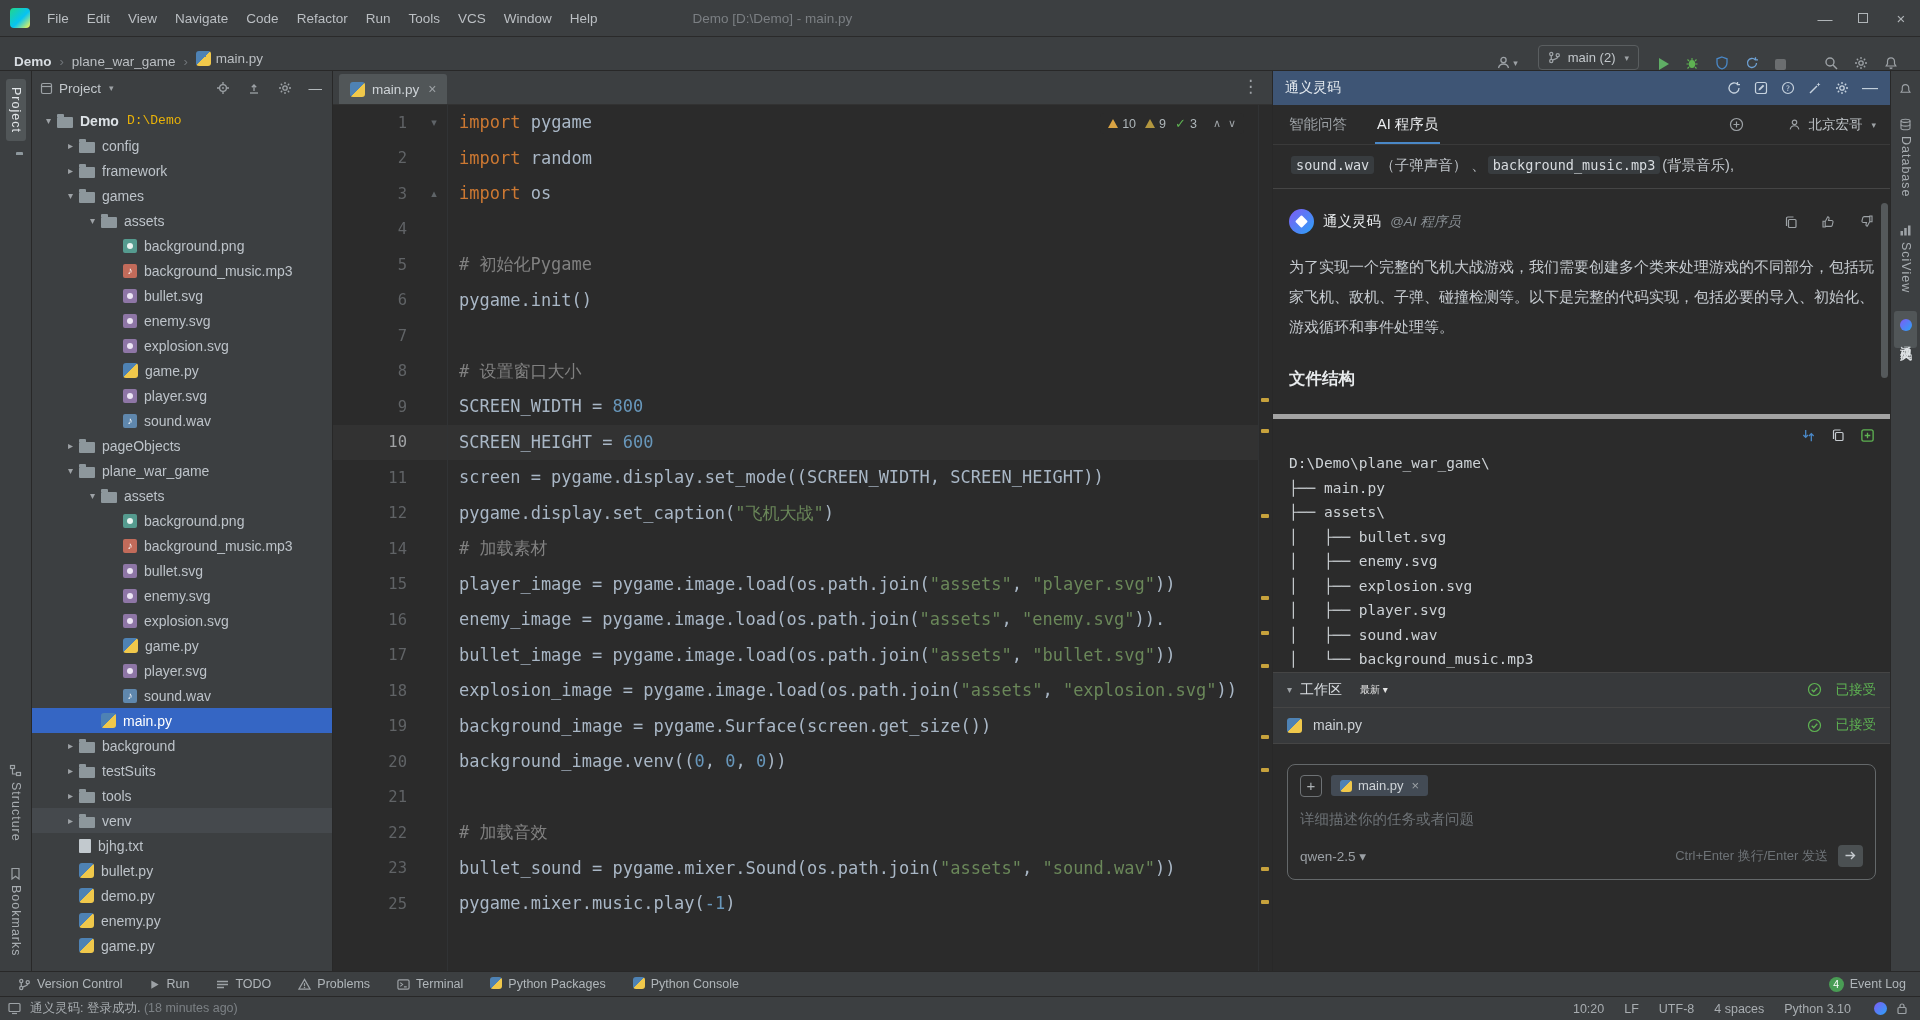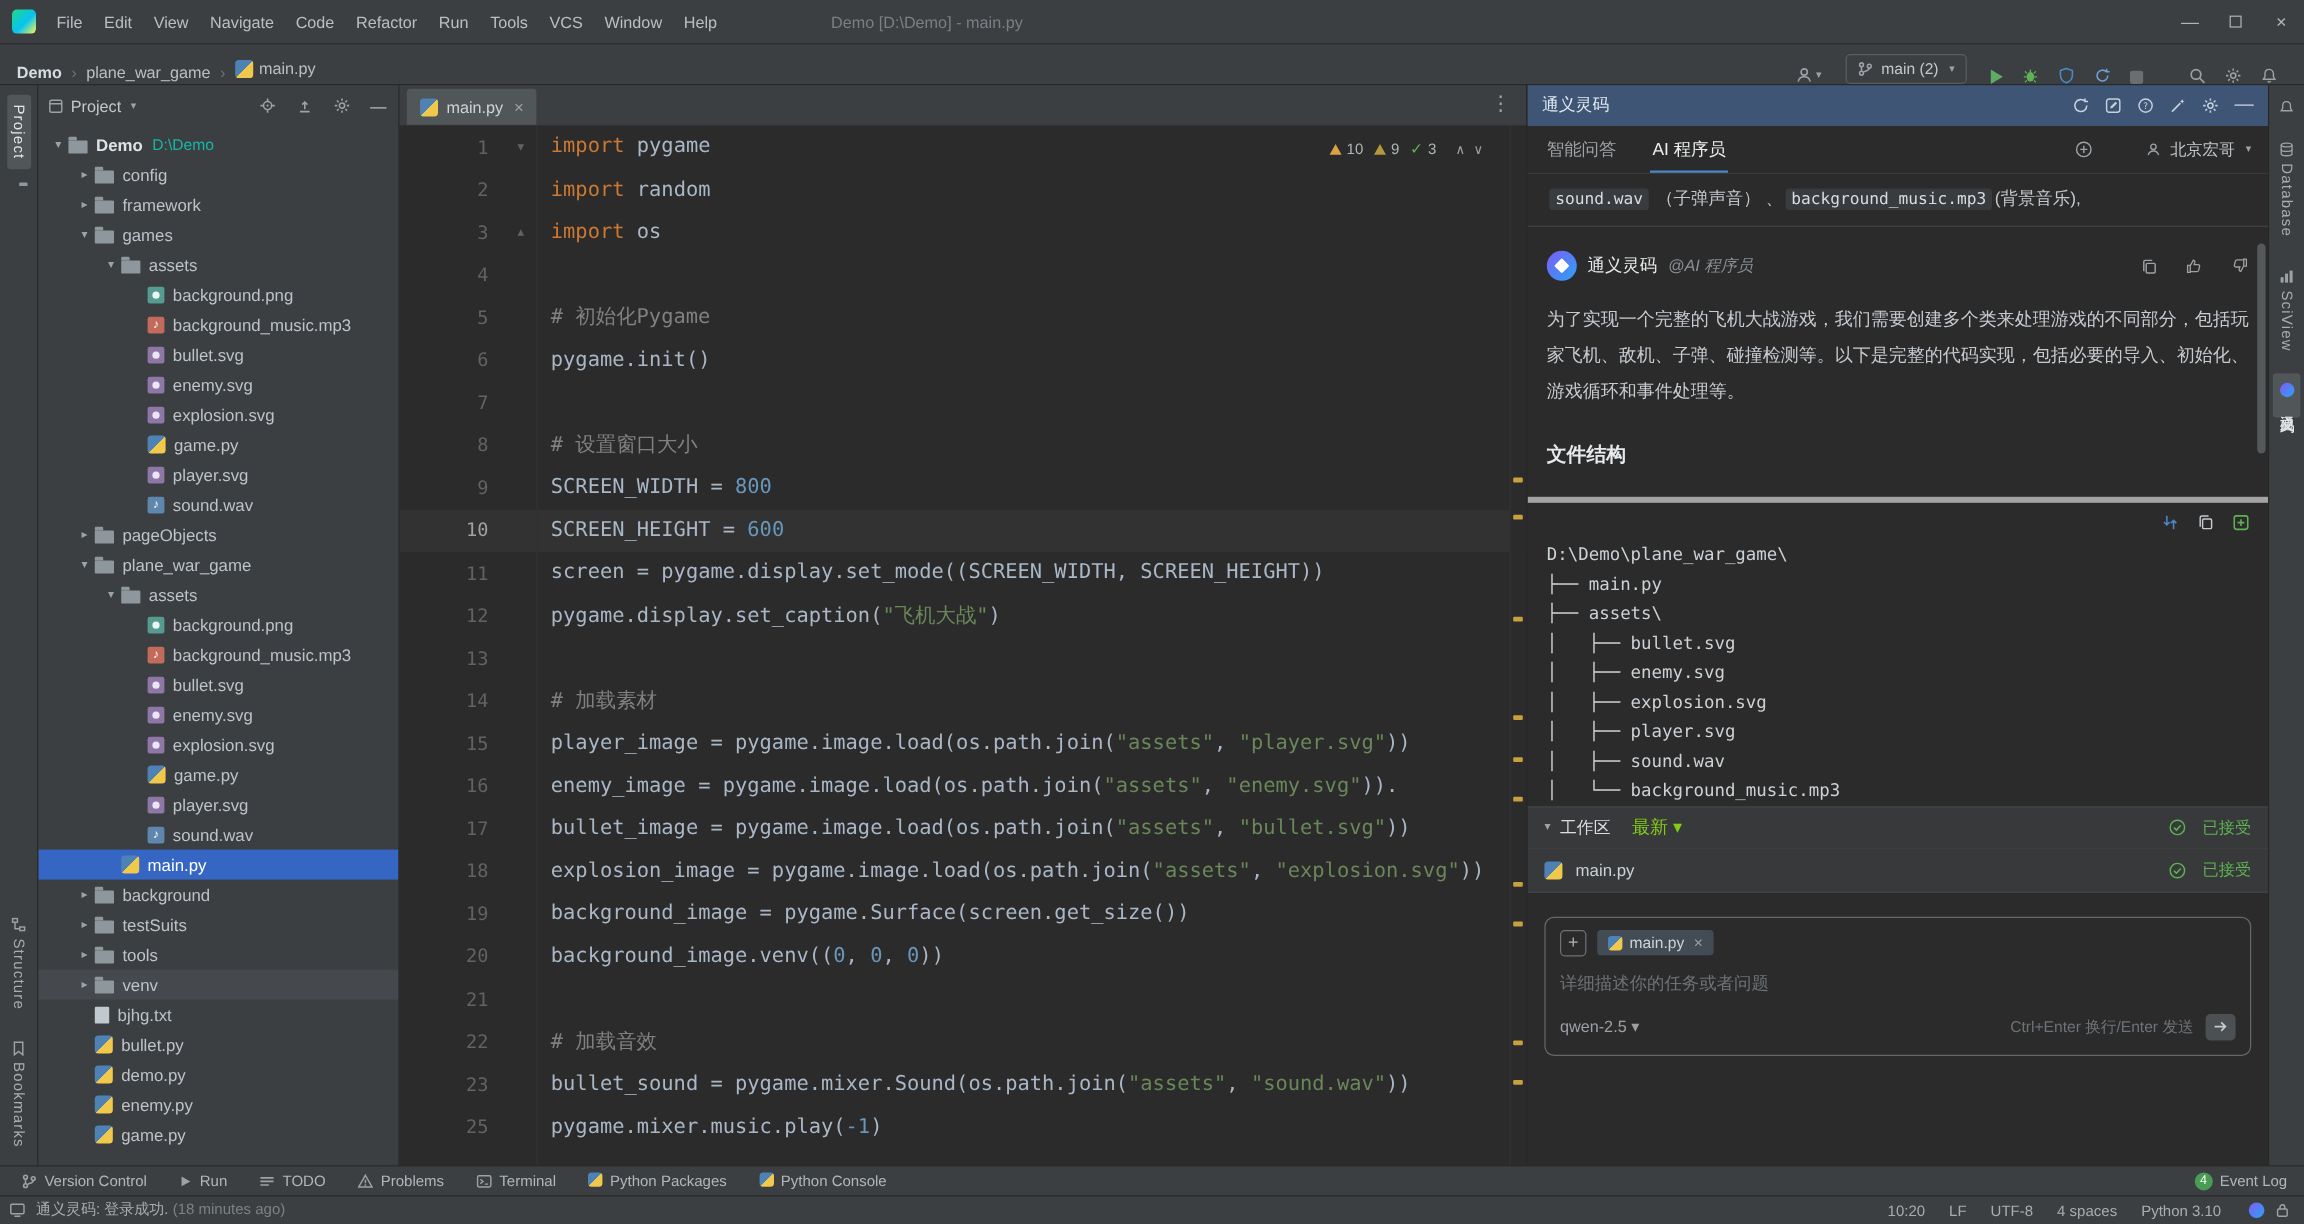--- a/index.html
+++ b/index.html
@@ -48,21 +48,21 @@
   .ph-btn { margin-left:11px; display:inline-flex; }
   .tree { flex:1; overflow:hidden; padding-top:3px; }
   .tree-row { height:25px; display:flex; align-items:center; white-space:nowrap; overflow:hidden; }
   .tree-row.sel { background:#3566c4; }
   .tree-row.hov { background:#45494d; }
   .chev { width:17px; flex:none; font-size:10px; color:#9da2a6; text-align:center; }
   .ico { flex:none; display:inline-block; }
   .lbl { margin-left:7px; font-size:14px; color:#bdc3c9; }
   .lbl.bold { color:#dde2e6; font-weight:bold; }
   .tree-row.sel .lbl { color:#ffffff; }
-  .sfx { margin-left:8px; font-size:13px; color:#14b8a6; }
+  .sfx { margin-left:8px; font-size:13px; color:#eab308;font-family:Liberation Mono, monospace; }
 
   
   .i-folder { width:16px; height:11px; background:#8d979c; border-radius:1px; position:relative; margin-top:3px; }
   .i-folder::before { content:""; position:absolute; top:-3px; left:0; width:7px; height:3px; background:#8d979c; border-radius:1px 1px 0 0; }
   .i-py { width:15px; height:15px; border-radius:3px; background:linear-gradient(135deg,#4e82b4 50%,#f0c84b 50%); }
   .i-svg { width:14px; height:14px; border-radius:2px; background:#8e76a6; position:relative; }
   .i-svg::after { content:""; position:absolute; left:4px; top:4px; width:6px; height:6px; border-radius:50%; background:#ece6f4; }
   .i-png { width:14px; height:14px; border-radius:2px; background:#559b8f; position:relative; }
   .i-png::after { content:""; position:absolute; left:4px; top:4px; width:6px; height:6px; border-radius:50%; background:#eaf4f1; }
   .i-mp3,.i-wav { width:14px; height:14px; border-radius:2px; position:relative; }
@@ -115,21 +115,21 @@
   .msg-act { display:inline-flex; margin-left:14px; }
   .ai-body { margin-top:18px; font-size:15px; line-height:30px; color:#c6cbd0; }
   .ai-h { margin-top:26px; font-size:16.5px; color:#e7eaec; font-weight:bold; }
   .ai-codeblock { margin:24px -16px 0; border-top:5px solid #a3a3a3; padding-bottom:0; }
   .ai-code-toolbar { height:32px; display:flex; align-items:center; justify-content:flex-end; gap:15px; padding:0 15px; }
   .ai-code-line { font:14.5px/24.5px "DejaVu Sans Mono",monospace; color:#cdd2d6; padding:0 16px; white-space:pre; }
   .ai-row { height:36px; flex:none; display:flex; align-items:center; padding:0 14px; gap:8px; background:#37393b; border-bottom:1px solid #454545; }
   .ai-row.ws { border-top:1px solid #454545; }
   .chev9 { font-size:10px; color:#9da2a6; }
   .ws-label { color:#dadee2; font-size:14px; }
-  .ws-filter { color:#84cc16; font-size:15px; margin-left:10px; }
+  .ws-filter { color:#e5e5e5; font-size:10px; margin-left:10px; }
   .accepted { color:#5eb252; font-size:13.5px; margin-left:6px; }
   .file-name { color:#cdd2d6; font-size:14px; margin-left:3px; }
   .composer { margin:20px 14px 0; flex:none; border:1px solid #64686a; border-radius:8px; padding:10px 12px 12px; }
   .comp-row1 { display:flex; align-items:center; }
   .add-ctx { width:22px; height:22px; border:1px solid #6e7275; border-radius:4px; display:inline-flex; align-items:center; justify-content:center; color:#aeb3b6; font-size:15px; }
   .ctx-chip { display:inline-flex; align-items:center; gap:6px; background:#434b55; border-radius:3px; padding:3px 9px; margin-left:9px; color:#ced3d7; font-size:13px; }
   .chip-x { color:#9da2a6; margin-left:2px; }
   .comp-placeholder { margin-top:13px; color:#6d7276; font-size:14.5px; }
   .comp-row3 { margin-top:16px; display:flex; align-items:center; }
   .model-sel { color:#9ba0a5; font-size:13.5px; }
@@ -538,25 +538,20 @@
           </div>
           <div class="eline">
             <span class="lnum">11</span>
             <span class="fold"></span>
             <span class="codeline"><span class="c-pl">screen = pygame.display.set_mode((SCREEN_WIDTH, SCREEN_HEIGHT))</span></span>
           </div>
           <div class="eline">
             <span class="lnum">12</span>
             <span class="fold"></span>
             <span class="codeline"><span class="c-pl">pygame.display.set_caption(</span><span class="c-str">"飞机大战"</span><span class="c-pl">)</span></span>
-          </div>
-          <div class="eline">
-            <span class="lnum">13</span>
-            <span class="fold"></span>
-            <span class="codeline"></span>
           </div>
           <div class="eline">
             <span class="lnum">14</span>
             <span class="fold"></span>
             <span class="codeline"><span class="c-cm"># 加载素材</span></span>
           </div>
           <div class="eline">
             <span class="lnum">15</span>
             <span class="fold"></span>
             <span class="codeline"><span class="c-pl">player_image = pygame.image.load(os.path.join(</span><span class="c-str">"assets"</span><span class="c-pl">, </span><span class="c-str">"player.svg"</span><span class="c-pl">))</span></span>

